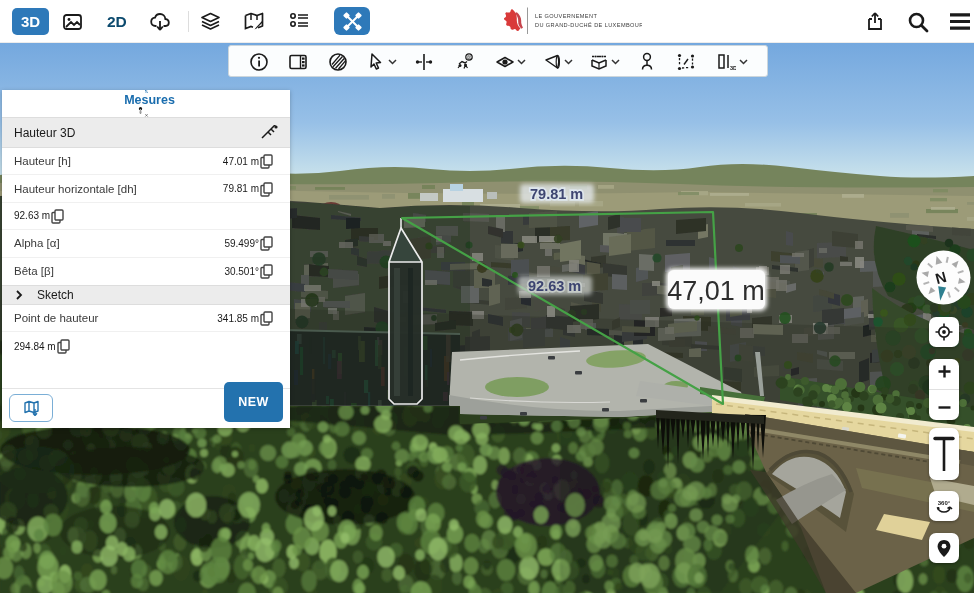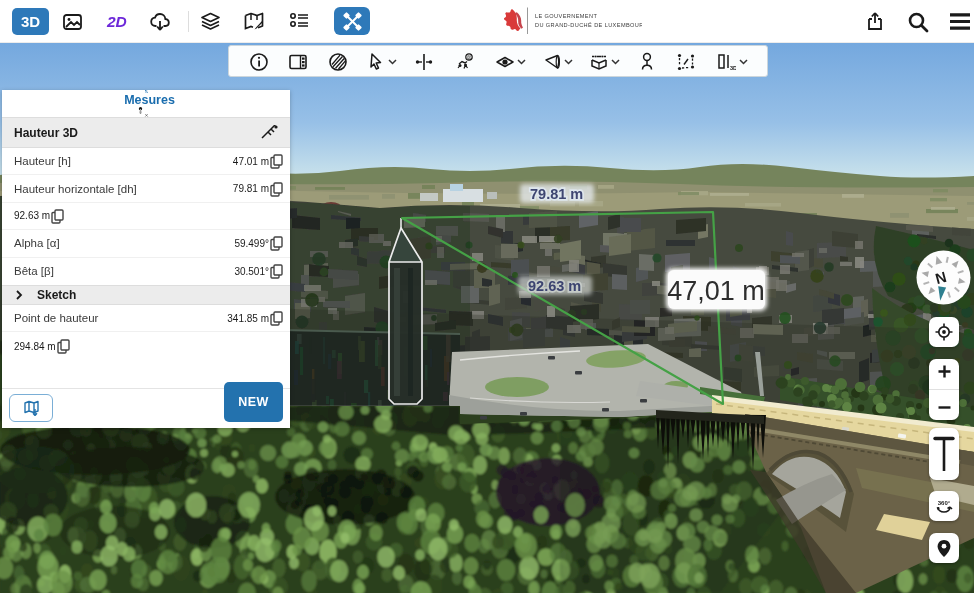--- a/index.html
+++ b/index.html
@@ -4,29 +4,29 @@
 <style>
 * { margin:0; padding:0; box-sizing:border-box; }
 html,body { width:974px; height:593px; overflow:hidden; font-family:"Liberation Sans", sans-serif; background:#fff; }
 #stage { position:relative; width:974px; height:593px; overflow:hidden; }
 #map { position:absolute; left:0; top:0; }
 
 #topbar { position:absolute; left:0; top:0; width:974px; height:43px; background:#fff; border-bottom:1px solid #ececec; z-index:30; }
 .tbtn { position:absolute; top:8px; height:27px; display:flex; align-items:center; justify-content:center; }
 #btn3d { left:12px; width:37px; background:#2e79b9; border-radius:5px; color:#fff; font-weight:bold; font-size:15px; }
 #btnTools { left:334px; top:7px; width:36px; height:28px; background:#2e79b9; border-radius:6px; }
-.blacktxt { color:#6d28d9; font-weight:bold; font-size:15.5px;font-style:italic; }
+.blacktxt { color:#0c4a6e; font-weight:bold; font-size:15.5px; }
 
 #toolbar2 { position:absolute; left:228px; top:45px; width:540px; height:32px; background:#fbfdfe; border:1px solid #ccd6dc; border-radius:3px; z-index:25; }
 
 #panel { position:absolute; left:2px; top:90px; width:288px; height:338px; background:#fff; z-index:20; box-shadow:0 1px 4px rgba(0,0,0,0.25); font-size:12px; color:#333; }
 .phead { height:27px; display:flex; align-items:center; padding:0 10px;flex-direction:column; }
 .ptitle { color:#1a6dae; font-weight:bold; font-size:12.5px; margin-left:7px; }
-.gray-row { height:31px; background:#ececec; display:flex; align-items:center; padding:0 12px; font-weight:bold; color:#1a1a1a; font-size:12px; border-top:1px solid #ddd; border-bottom:1px solid #ddd;}
-.mrow { height:27.4px; display:flex; align-items:center; padding:0 8px 0 12px; border-bottom:1px solid #f0f0f0; }
+.gray-row { height:31px; background:#ececec; display:flex; align-items:center; padding:0 12px; font-weight:normal; color:#1a1a1a; font-size:12px; border-top:1px solid #ddd; border-bottom:1px solid #ddd;}
+.mrow { height:27.4px; display:flex; align-items:center; padding:0 18px 0 12px; border-bottom:1px solid #f0f0f0; }
 .mlabel { flex:1; color:#3a3a3a; font-size:11.5px; }
 .mval { color:#1a1a1a; font-size:10px; margin-right:1px; }
 .copyic { width:12px; height:14px; position:relative; }
 #pfoot { position:absolute; left:0; bottom:0; width:100%; height:40px; border-top:1px solid #e4e4e4; }
 #newbtn { position:absolute; right:7px; bottom:6px; width:59px; height:40px; background:#2372ae; color:#fff; border-radius:5px; font-weight:bold; font-size:12.5px; display:flex; align-items:center; justify-content:center; letter-spacing:0.5px;}
 #swbtn { position:absolute; left:7px; bottom:6px; width:44px; height:28px; border:1px solid #7aaed6; border-radius:6px; background:#fff; display:flex; align-items:center; justify-content:center; }
 
 .rctl { position:absolute; left:929px; width:30px; background:#fff; border-radius:7px; box-shadow:0 1px 3px rgba(0,0,0,0.35); z-index:18; display:flex; align-items:center; justify-content:center; }
 </style>
 </head>

